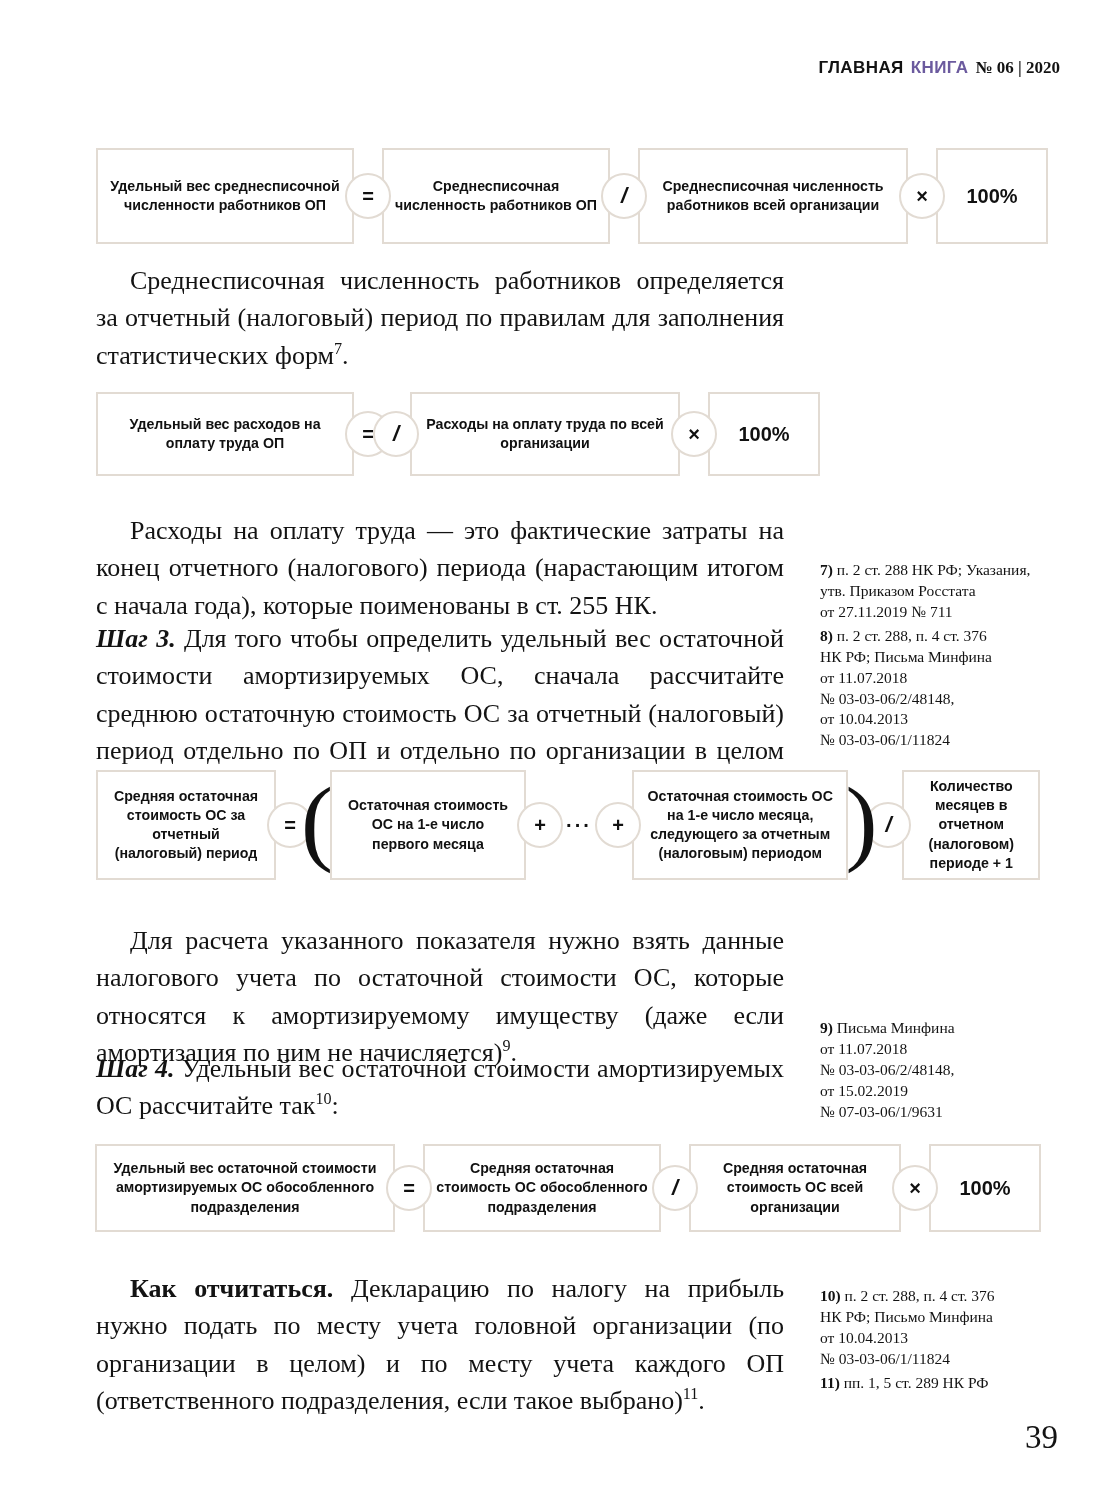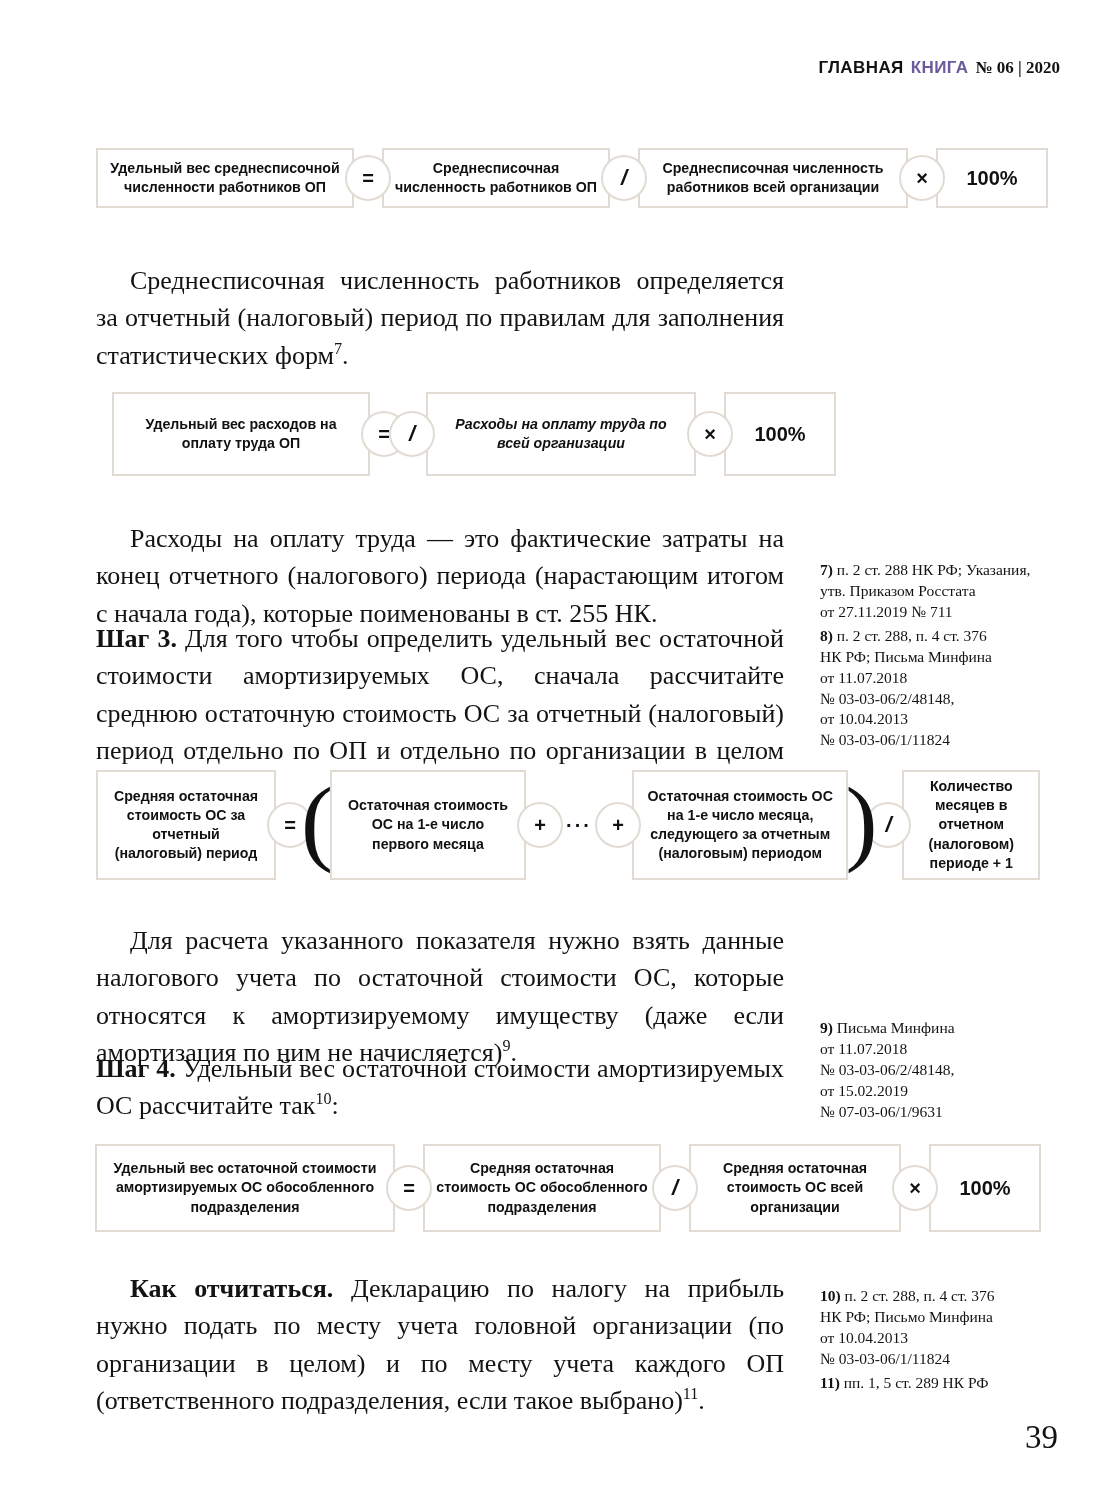--- a/index.html
+++ b/index.html
@@ -57,20 +57,21 @@
     margin: 0;
     font-size: 26px;
     line-height: 1.44;
     text-align: justify;
     text-indent: 34px;
     color: #131313;
   }
   p.body.noindent { text-indent: 0; }
   .step {
     font-weight: bold;
+    font-style: italic;
   }
   .lead {
     font-weight: bold;
   }
   sup {
     font-size: 0.62em;
     vertical-align: super;
     line-height: 0;
   }
 
@@ -173,46 +174,46 @@
 </style>
 </head>
 <body>
 
 <div class="page-header">
   <span class="hdr-main">ГЛАВНАЯ</span>
   <span class="hdr-accent">КНИГА</span>
   <span class="hdr-issue">№ 06 | 2020</span>
 </div>
 
-<div class="formula" id="f0" style="top:148px; height:60px;">
+<div class="formula" id="f0" style="top:148px; height:96px;">
     <div class="fbox" style="flex: 0 0 258px;">Удельный вес среднесписочной численности работников ОП</div>
     <div class="op">=</div>
     <div class="fbox" style="flex: 0 0 228px;">Среднесписочная численность работников ОП</div>
     <div class="op slash">/</div>
     <div class="fbox" style="flex: 0 0 270px; text-align: center;">Среднесписочная численность работников всей организации</div>
     <div class="op">×</div>
     <div class="fbox val" style="flex: 0 0 112px;">100%</div>
   </div>
 
 <div class="textcol" style="top:262px;">
   <p class="body">
     <span>Среднесписочная численность работников определяется за отчетный (налоговый) период по правилам для заполнения статистических форм</span><sup>7</sup><span>.</span>
   </p>
 </div>
 
-<div class="formula" id="f1" style="top:392px; height:84px;margin-left:16px;">
+<div class="formula" id="f1" style="top:392px; height:84px;">
     <div class="fbox" style="flex: 0 0 258px;">Удельный вес расходов на оплату труда ОП</div>
     <div class="op">=</div>
     <div class="op slash">/</div>
-    <div class="fbox" style="flex: 0 0 270px; font-style: italic;">Расходы на оплату труда по всей организации</div>
+    <div class="fbox" style="flex: 0 0 270px;">Расходы на оплату труда по всей организации</div>
     <div class="op">×</div>
     <div class="fbox val" style="flex: 0 0 112px;">100%</div>
   </div>
 
-<div class="textcol" style="top:512px;margin-top:8px;">
+<div class="textcol" style="top:512px;">
   <p class="body">Расходы на оплату труда — это фактические затраты на конец отчетного (налогового) периода (нарастающим итогом с начала года), которые поименованы в ст. 255 НК.</p>
 </div>
 
 <div class="textcol" style="top:620px;">
   <p class="body noindent">
     <span class="step">Шаг 3.</span><span> Для того чтобы определить удельный вес остаточной стоимости амортизируемых ОС, сначала рассчитайте среднюю остаточную стоимость ОС за отчетный (налоговый) период отдельно по ОП и отдельно по организации в целом по формуле</span><sup>8</sup><span>:</span>
   </p>
 </div>
 
 <div class="note" id="notes-a" style="top:560px;">

